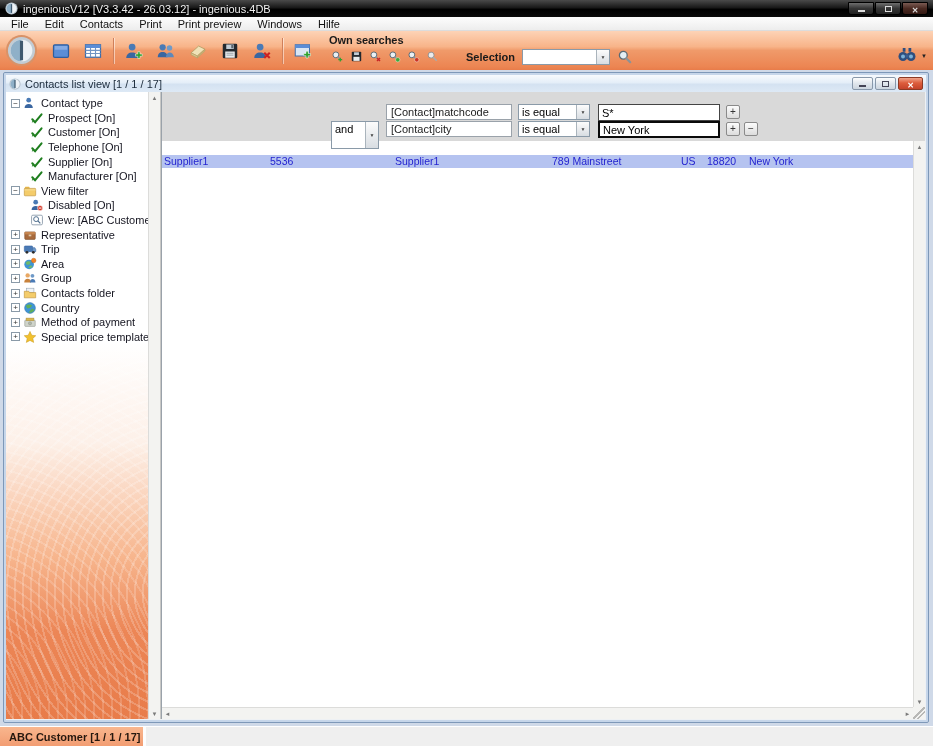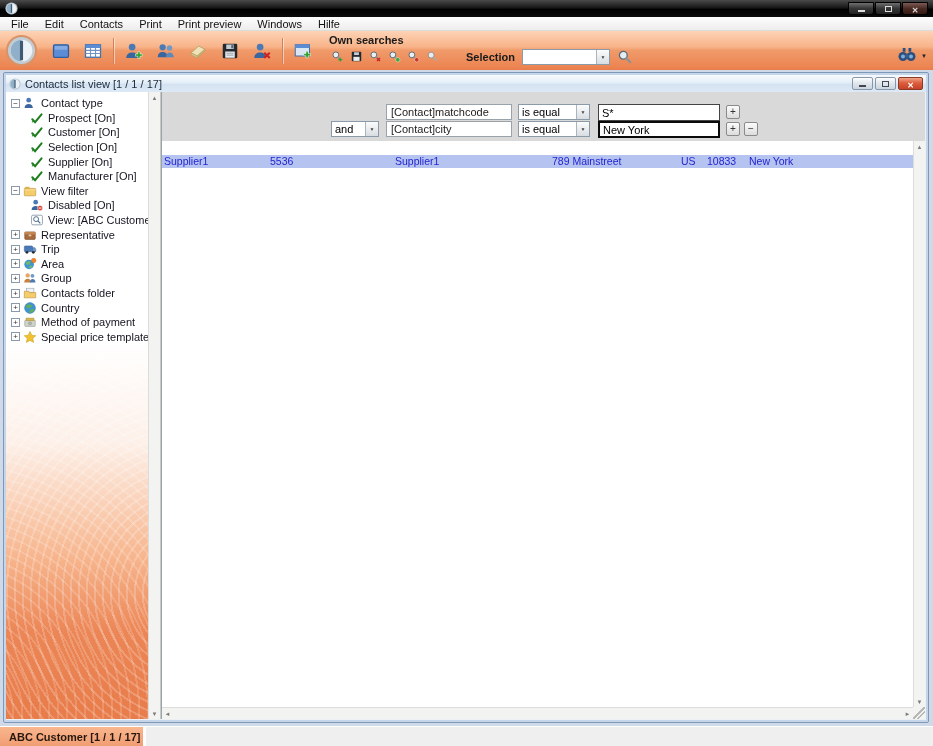--- a/index.html
+++ b/index.html
@@ -103,21 +103,21 @@
 .sb-harrow { position:absolute; top:0; bottom:0; width:11px; display:flex; align-items:center; justify-content:center; color:#7a7a7a; }
 .sb-harrow::before { font-size:6px; }
 .arr-left { left:0; } .arr-left::before { content:"◄"; }
 .arr-right.right { right:0; } .arr-right::before { content:"►"; }
 
 
 .content { position:absolute; left:157px; top:19px; right:3px; bottom:3px; background:#fff; border-left:1px solid #9aa2aa; }
 .filter-panel { position:absolute; left:0; right:0; top:0; height:49px; background:#d9d9d9; }
 .filter-row { position:absolute; left:0; right:0; height:17px; }
 .filter-row.r0 { top:12px; } .filter-row.r1 { top:29px; }
-.f-conj { position:absolute; left:169px; width:48px; height:16px; }
+.f-conj { position:absolute; left:169px; width:48px; height:28px; }
 .f-field { position:absolute; left:224px; width:126px; height:16px; background:#fff; border:1px solid #9aa2aa;
   padding:1px 4px; color:#222; white-space:nowrap; overflow:hidden; }
 .f-op { position:absolute; left:356px; width:72px; height:16px; }
 .f-val { position:absolute; left:436px; width:122px; height:17px; border:1px solid #444; background:#fff;
   font:11px "Liberation Sans",sans-serif; padding:0 3px; }
 .f-val.focused { border:2px solid #0a0a0a; }
 .f-btn { position:absolute; width:14px; height:14px; top:1px; border:1px solid #8a8a8a; border-radius:2px;
   background:linear-gradient(#fcfcfc,#dcdcdc); font-size:10px; line-height:10px; color:#333;
   display:flex; align-items:center; justify-content:center; cursor:default; }
 .f-btn.plus { left:564px; } .f-btn.minus { left:582px; }
@@ -148,20 +148,21 @@
 
   <div class="titlebar">
     <span class="ic ic13">
         <svg viewBox="0 0 16 16">
           <circle cx="8" cy="8" r="7.5" fill="#b8c4ce"></circle>
           <circle cx="8" cy="8" r="6.2" fill="#eef3f7"></circle>
           <path d="M8 1.8a6.2 6.2 0 000 12.4z" fill="#8fb0c8"></path>
           <rect x="7.2" y="2.6" width="1.6" height="10.8" fill="#3f5a70"></rect>
         </svg>
       </span>
+    <span class="title-text">ingeniousV12 [V3.3.42 - 26.03.12] - ingenious.4DB</span>
     <div class="win-controls">
         <button class="wbtn main-minimize">
           <span class="glyph glyph-minimize"></span>
         </button>
         <button class="wbtn main-maximize">
           <span class="glyph glyph-maximize"></span>
         </button>
         <button class="wbtn main-close">
           <span class="glyph glyph-close"></span>
         </button>
@@ -406,21 +407,21 @@
             </span>
             <span class="tree-label">Customer [On]</span>
           </div>
           <div class="tree-row lvl1">
             <span class="tree-ic">
               <svg viewBox="0 0 16 16">
                 <path d="M2.6 9.4l3.2 3.4 7.4-9" fill="none" stroke="#1e7e1e" stroke-width="2.3" stroke-linecap="round"></path>
                 <path d="M2 13l2.2-.5-1.4-1.4z" fill="#1e7e1e"></path>
               </svg>
             </span>
-            <span class="tree-label">Selection [On]</span>
+            <span class="tree-label">Telephone [On]</span>
           </div>
           <div class="tree-row lvl1">
             <span class="tree-ic">
               <svg viewBox="0 0 16 16">
                 <path d="M2.6 9.4l3.2 3.4 7.4-9" fill="none" stroke="#1e7e1e" stroke-width="2.3" stroke-linecap="round"></path>
                 <path d="M2 13l2.2-.5-1.4-1.4z" fill="#1e7e1e"></path>
               </svg>
             </span>
             <span class="tree-label">Supplier [On]</span>
           </div>
@@ -585,21 +586,21 @@
             </div>
           </div>
         <div class="grid-body">
             <div class="grid-row selected">
               <div class="gcell" style="width: 106px;">Supplier1</div>
               <div class="gcell" style="width: 53px;">5536</div>
               <div class="gcell" style="width: 72px;"></div>
               <div class="gcell" style="width: 157px;">Supplier1</div>
               <div class="gcell" style="width: 129px;">789 Mainstreet</div>
               <div class="gcell" style="width: 26px;">US</div>
-              <div class="gcell" style="width: 42px;">10833</div>
+              <div class="gcell" style="width: 42px;">18820</div>
               <div class="gcell" style="width: 84px;">New York</div>
               <div class="gcell" style="width: 83px;"></div>
             </div>
           </div>
         <div class="vscroll grid-vscroll">
           <div class="sb-arrow arr-up"></div>
           <div class="sb-arrow arr-down bottom"></div>
         </div>
         <div class="hscroll grid-hscroll">
           <div class="sb-harrow arr-left"></div>

